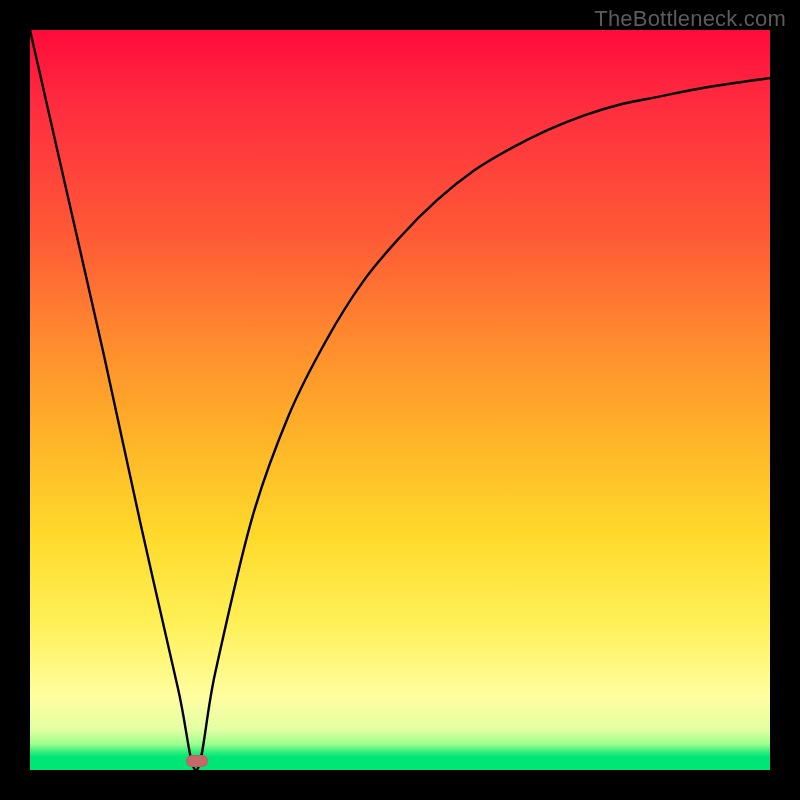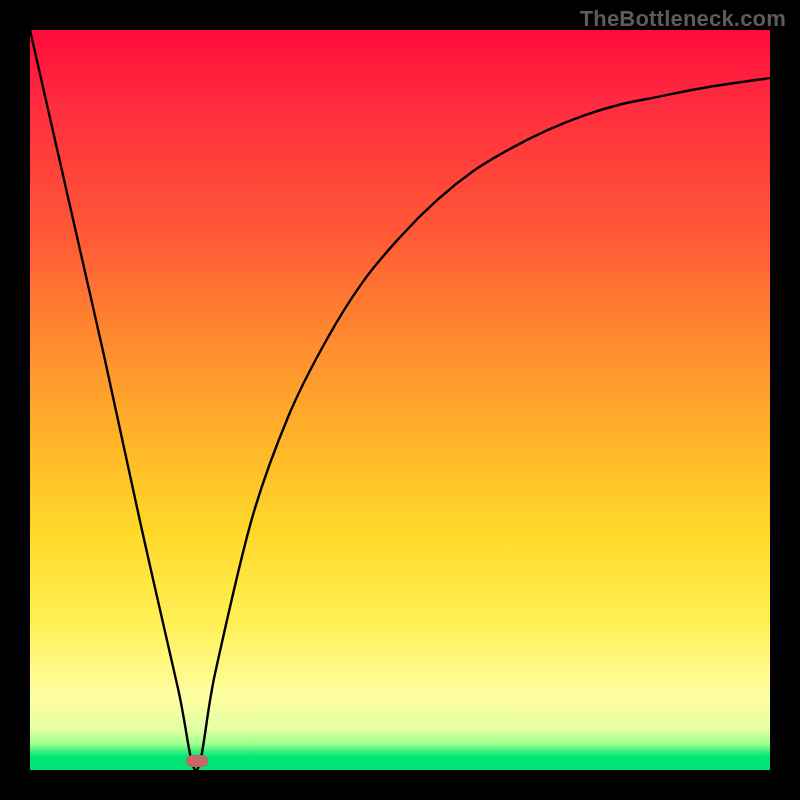--- a/index.html
+++ b/index.html
@@ -39,21 +39,21 @@
       #00e676 98.2%,
       #00e676 100%
     );
   }
   .watermark {
     position: absolute;
     top: 6px;
     right: 14px;
     color: #5c5c5c;
     font-size: 22px;
-    font-weight: 700;
+    font-weight: 400;
     letter-spacing: 0.2px;
     font-family: Arial, Helvetica, sans-serif;
   }
   .marker {
     position: absolute;
     width: 22px;
     height: 12px;
     border-radius: 6px;
     transform: translate(-50%, -50%);
     box-shadow: 0 0 0 1px rgba(0,0,0,0.05) inset;

